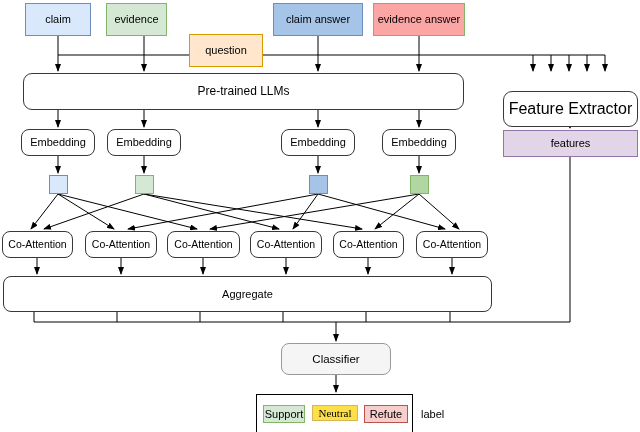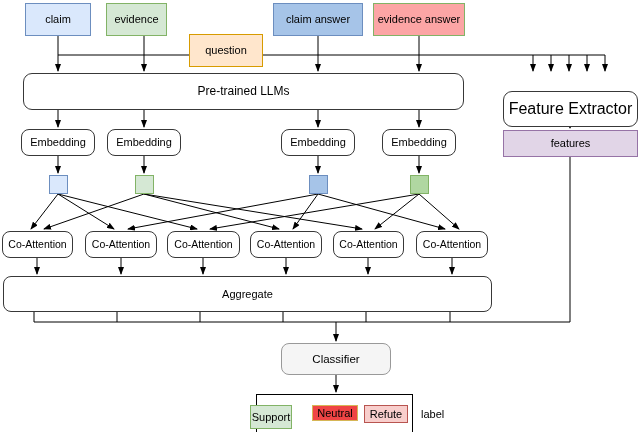--- a/index.html
+++ b/index.html
@@ -141,18 +141,18 @@
   <div class="node rounded" style="left:167px;top:231px;width:73px;height:27px;font-size:10.5px;">Co-Attention</div>
   <div class="node rounded" style="left:250px;top:231px;width:72px;height:27px;font-size:10.5px;">Co-Attention</div>
   <div class="node rounded" style="left:333px;top:231px;width:71px;height:27px;font-size:10.5px;">Co-Attention</div>
   <div class="node rounded" style="left:416px;top:231px;width:72px;height:27px;font-size:10.5px;">Co-Attention</div>
 
   <div class="node rounded" style="left:3px;top:276px;width:489px;height:36px;">Aggregate</div>
 
   <div class="node rounded bold" style="left: 281px; top: 343px; width: 110px; height: 32px; font-size: 11.5px; background-color: rgb(245, 245, 245); border-color: rgb(153, 153, 153);">Classifier</div>
 
   <div class="abs" style="left:256px;top:394px;width:157px;height:42px;border:1.5px solid #000;background:#fff;"></div>
-  <div class="chip" style="left: 250px; top: 405px; width: 42px; height: 24px; background-color: rgb(213, 232, 212); border-color: rgb(130, 179, 102);">Support</div>
-  <div class="chip" style="left: 312px; top: 405px; width: 46px; height: 16px; background-color: #ef4444; border-color: rgb(214, 182, 86);">Neutral</div>
+  <div class="chip" style="left: 263px; top: 405px; width: 42px; height: 18px; background-color: rgb(213, 232, 212); border-color: rgb(130, 179, 102);">Support</div>
+  <div class="chip" style="left: 312px; top: 405px; width: 46px; height: 16px; background-color: #fde047; border-color: rgb(214, 182, 86); font-family: Liberation Serif, serif;">Neutral</div>
   <div class="chip" style="left: 364px; top: 405px; width: 44px; height: 18px; background-color: rgb(248, 206, 204); border-color: rgb(184, 84, 80);">Refute</div>
   <div class="caption" style="left:421px;top:408px;">label</div>
 
 </div>
 
 </body></html>

